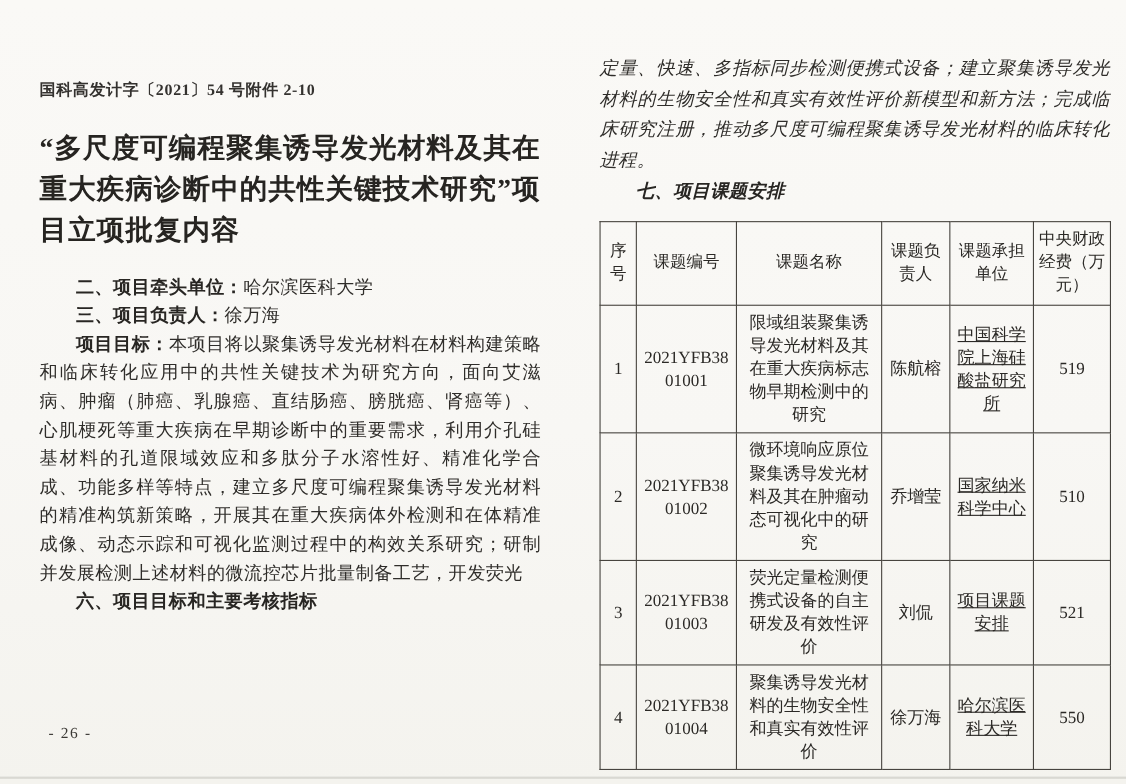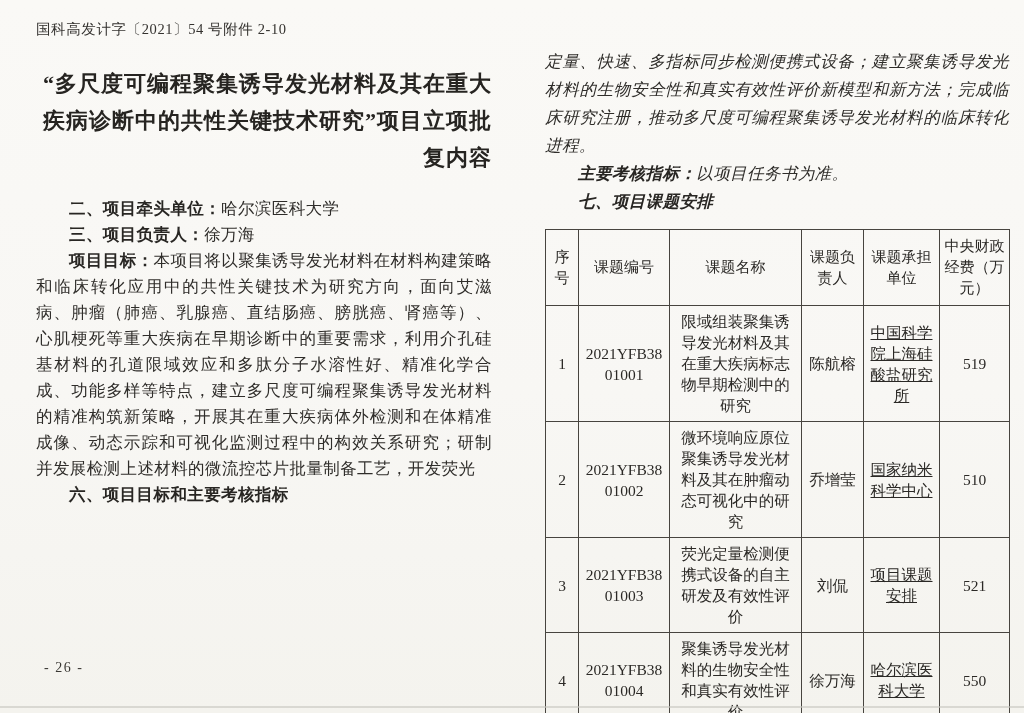--- a/index.html
+++ b/index.html
@@ -5,24 +5,24 @@
   html,body{margin:0;padding:0;background:#dddcd6;}
   .scan{
     position:relative;width:1024px;height:713px;overflow:hidden;
     background:linear-gradient(180deg,#faf9f6 0%,#f8f7f4 55%,#f4f3ee 100%);
     font-family:"Liberation Serif","DejaVu Serif",serif;
     color:#2f2d2a;
   }
   .page{position:absolute;top:0;}
   .page-left{left:36px;width:456px;}
   .page-right{left:545px;width:464px;}
-  .doc-number{margin-top:20px;font-size:14.5px;letter-spacing:.6px;color:#34322f;}
+  .doc-number{margin-top:72px;font-size:14.5px;letter-spacing:.6px;color:#34322f;font-weight:bold;}
   .title{
-    margin:26px auto 0;width:100%;text-align:right;font-weight:bold;
-    font-size:22px;line-height:37px;letter-spacing:1px;color:#262421;
+    margin:26px auto 0;width:100%;text-align:left;font-weight:bold;
+    font-size:25px;line-height:37px;letter-spacing:1px;color:#262421;
   }
   .body-block{margin-top:20px;}
   .body-block p{
     margin:0;font-size:16.5px;line-height:26px;text-align:justify;
     text-indent:2em;letter-spacing:.4px;
   }
   .page-right .body-block{margin-top:48px;}
   .page-right .body-block p{line-height:28px;font-style:italic;}
   p.noindent{text-indent:0;}
   .b{font-weight:bold;color:#282623;}
@@ -58,21 +58,20 @@
       <p><span class="b">项目目标：</span><span>本项目将以聚集诱导发光材料在材料构建策略和临床转化应用中的共性关键技术为研究方向，面向艾滋病、肿瘤（肺癌、乳腺癌、直结肠癌、膀胱癌、肾癌等）、心肌梗死等重大疾病在早期诊断中的重要需求，利用介孔硅基材料的孔道限域效应和多肽分子水溶性好、精准化学合成、功能多样等特点，建立多尺度可编程聚集诱导发光材料的精准构筑新策略，开展其在重大疾病体外检测和在体精准成像、动态示踪和可视化监测过程中的构效关系研究；研制并发展检测上述材料的微流控芯片批量制备工艺，开发荧光</span></p>
       <p><span class="b">六、项目目标和主要考核指标</span><span></span></p>
     </div>
 
     <div class="pagenum pagenum-left">- 26 -</div>
   </div>
 
   <div class="page page-right">
     <div class="body-block">
       <p class="noindent">定量、快速、多指标同步检测便携式设备；建立聚集诱导发光材料的生物安全性和真实有效性评价新模型和新方法；完成临床研究注册，推动多尺度可编程聚集诱导发光材料的临床转化进程。</p>
-      <p><span class="b">主要考核指标：</span><span>以项目任务书为准。</span></p>
       <p class="b">七、项目课题安排</p>
     </div>
 
     <table class="subject-table">
       <colgroup>
         <col style="width:33px">
           <col style="width:91px">
           <col style="width:132px">
         <col style="width:62px">
           <col style="width:76px">

